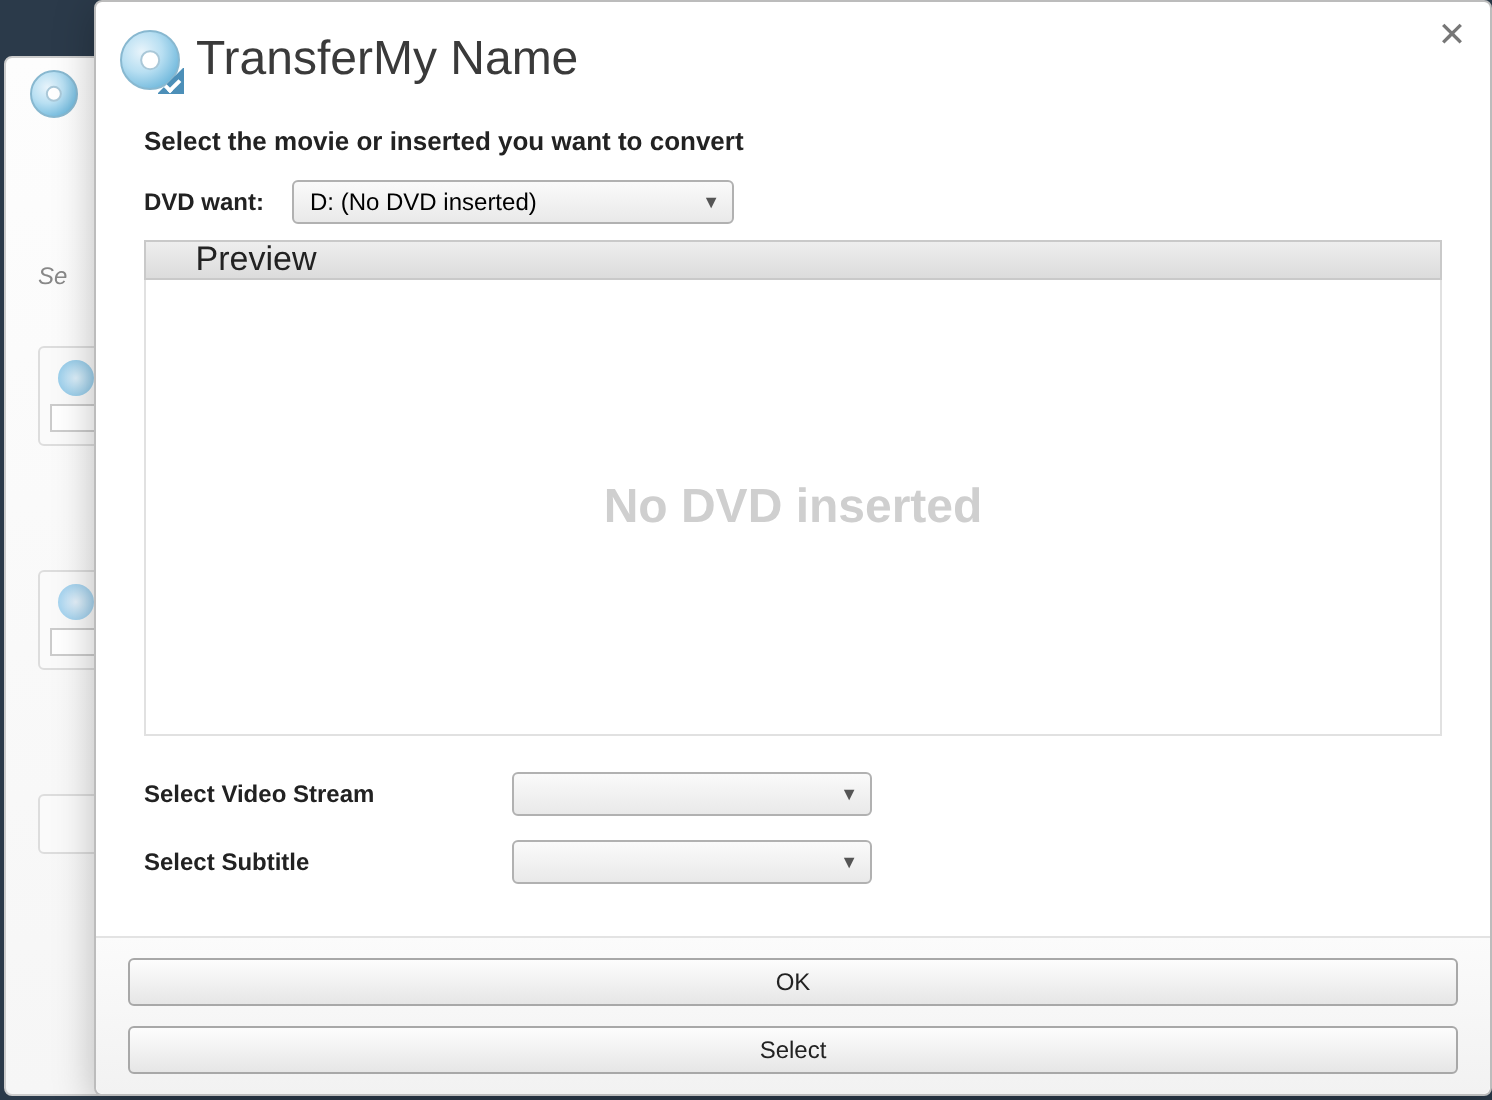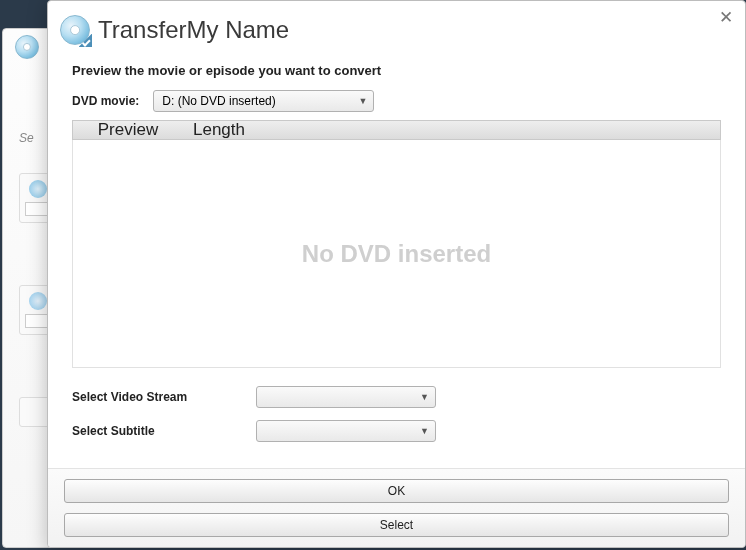--- a/index.html
+++ b/index.html
@@ -78,33 +78,32 @@
   <div class="titlebar">
     <div class="disc-icon app-logo">
         <div class="disc"></div>
         <div class="corner"></div>
       </div>
     <div class="app-title"><b>TransferMy</b><span> Name</span></div>
     <div class="close-x">✕</div>
   </div>
 
   <div class="content">
-    <div class="instruction">Preview the movie or episode you want to convert</div>
+    <div class="instruction">Select the movie or inserted you want to convert</div>
 
     <div class="drive-row">
-      <span class="drive-label">DVD movie:</span>
+      <span class="drive-label">DVD want:</span>
       <div class="combo">
         <span>D: (No DVD inserted)</span>
         <span class="arrow">▼</span>
       </div>
     </div>
 
     <div class="table-head">
       <div class="th th-preview">Preview</div>
-      <div class="th th-length">Length</div>
     </div>
     <div class="table-body">
       <div class="empty-msg">No DVD inserted</div>
     </div>
 
     <div class="bottom-area">
       <div class="sel-row">
         <span class="sel-label">Select Video Stream</span>
         <div class="combo" style="width:180px">
           <span></span>

